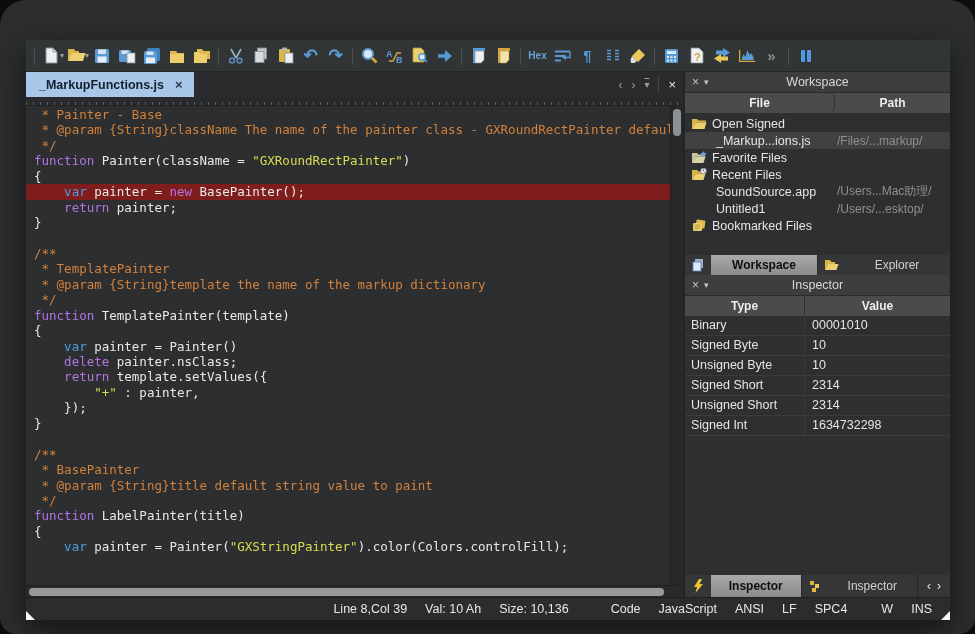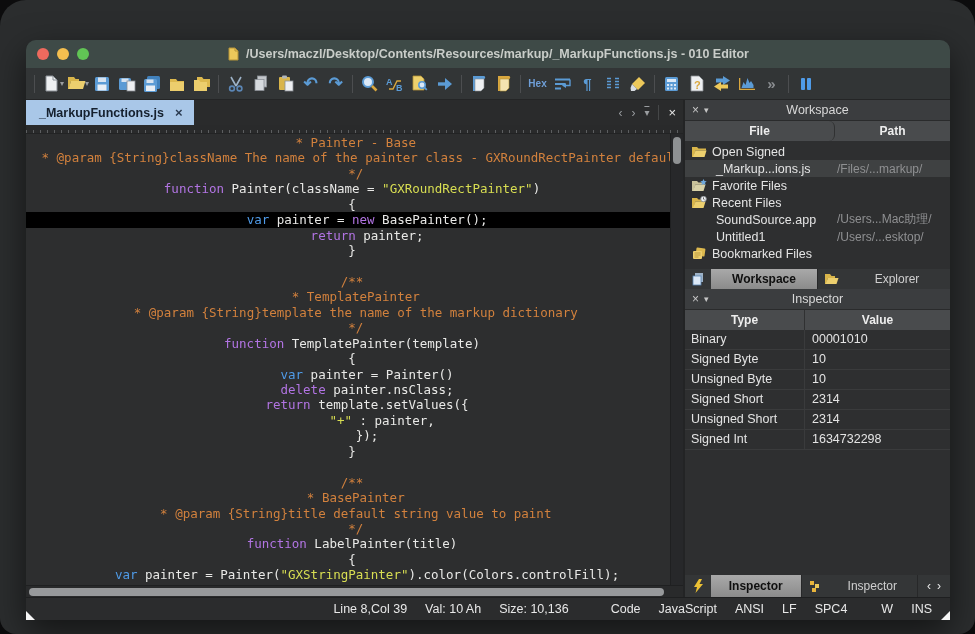--- a/index.html
+++ b/index.html
@@ -43,23 +43,23 @@
              color:#9a9da0; font-size:12px; }
   .listbtn { text-decoration:overline; font-size:10px; }
   .tab-nav .xbtn { color:#e8e8e8; font-size:13px; padding-left:9px; border-left:1px solid #454748; }
 
   .ruler { height:9px; flex:none; background:#292a2b; border-bottom:1px solid #222324;
            background-image:repeating-linear-gradient(to right,#5c5e60 0 1px,transparent 1px 7px);
            background-size:100% 3px; background-position:0 100%; background-repeat:no-repeat; }
 
   .code-wrap { flex:1; position:relative; overflow:hidden; background:#2d2e2f; }
   .code { position:absolute; left:0; top:1px; right:13px; overflow:hidden; bottom:0;
-          font-family:"DejaVu Sans Mono",monospace; font-size:12.5px; line-height:15.45px;text-align:center; }
+          font-family:"DejaVu Sans Mono",monospace; font-size:12.5px; line-height:15.45px; }
   .cl { height:15.45px; white-space:pre; padding-left:8px; }
-  .cl.hl { background:#000000; }
+  .cl.hl { background:#7f1d1d; }
   .tk-c { color:#d2813d; } .tk-k { color:#b274e3; } .tk-b { color:#4f9be8; }
   .tk-s { color:#d8de52; } .tk-p { color:#e9e9e7; }
 
   .vscroll { position:absolute; right:0; top:0; bottom:0; width:13px; background:#27282a; border-left:1px solid #1f2021; }
   .vthumb { position:absolute; left:2px; right:2px; top:3px; height:27px; background:#8e9193; border-radius:5px; }
   .hscroll { height:12px; flex:none; background:#292a2b; border-top:1px solid #1f2021; position:relative; }
   .hthumb { position:absolute; left:3px; top:2px; height:8px; width:calc(100% - 22px); background:#97999b; border-radius:4px; }
 
   .splitter { width:2px; flex:none; background:#232425; }
 
@@ -113,34 +113,20 @@
   .wedge.br { right:0; bottom:0; clip-path:polygon(100% 0,100% 100%,0 100%); }
 </style>
 </head>
 <body>
 
 <div class="canvas">
   <div class="card"></div>
 
   <div class="window">
 
-    <div class="titlebar">
-      <div class="traffic">
-        <span class="tl r"></span>
-        <span class="tl y"></span>
-        <span class="tl g"></span>
-      </div>
-      <div class="title-wrap">
-        <svg width="13" height="14">
-            <path d="M2 1h6l3 3v9H2z" fill="#ecc85a" stroke="#b49339" stroke-width="1"></path>
-            <path d="M8 1v3h3" fill="none" stroke="#b49339"></path>
-          </svg>
-        <span>/Users/maczl/Desktop/Contents/Resources/markup/_MarkupFunctions.js - 010 Editor</span>
-      </div>
-    </div>
 
     <div class="toolbar">
       <span class="tb-sep"></span>
       <span class="tbi">
           <svg width="15" height="17">
             <path d="M2 1h7l4 4v11H2z" fill="#eef0f2" stroke="#8a9096"></path>
             <path d="M9 1v4h4" fill="none" stroke="#8a9096"></path>
           </svg>
         </span>
       <span class="caret">▾</span>

